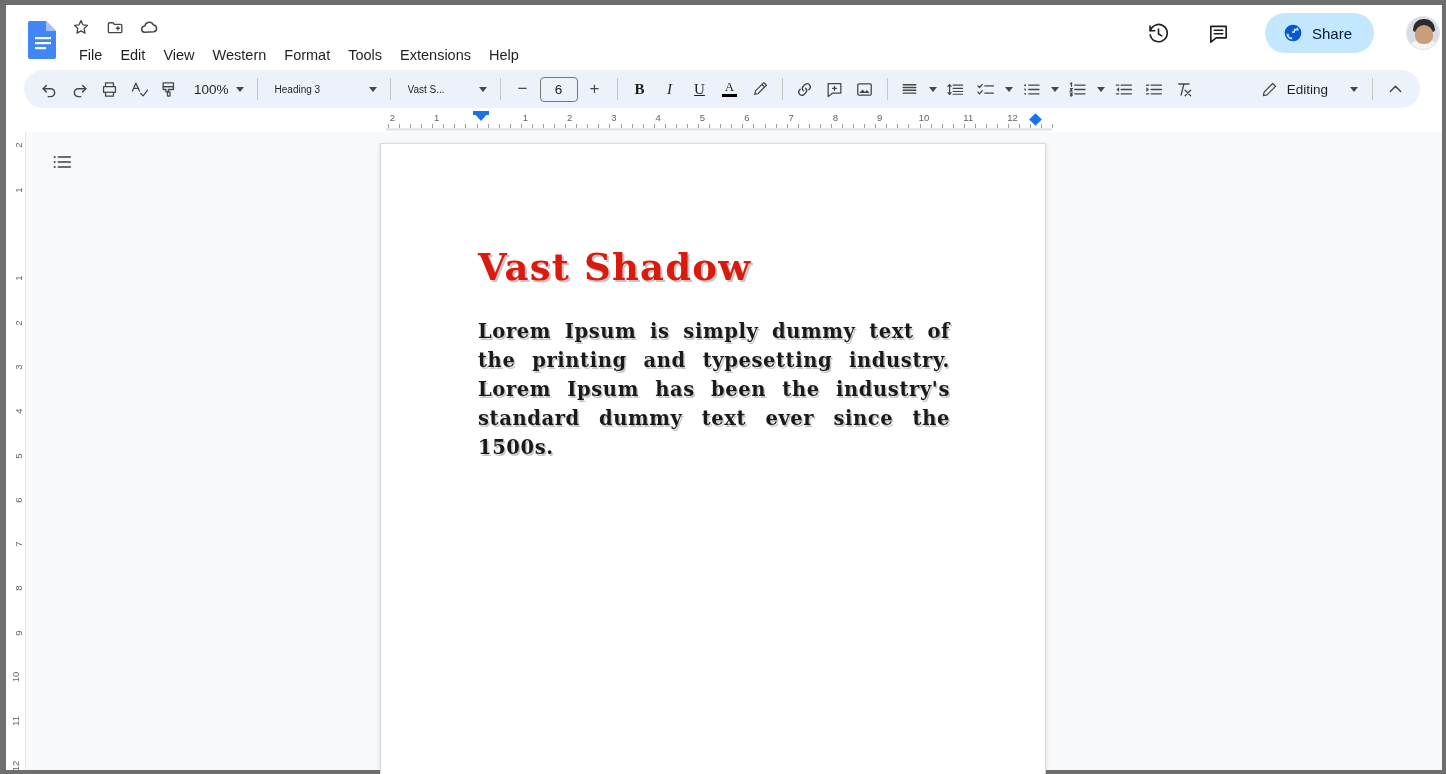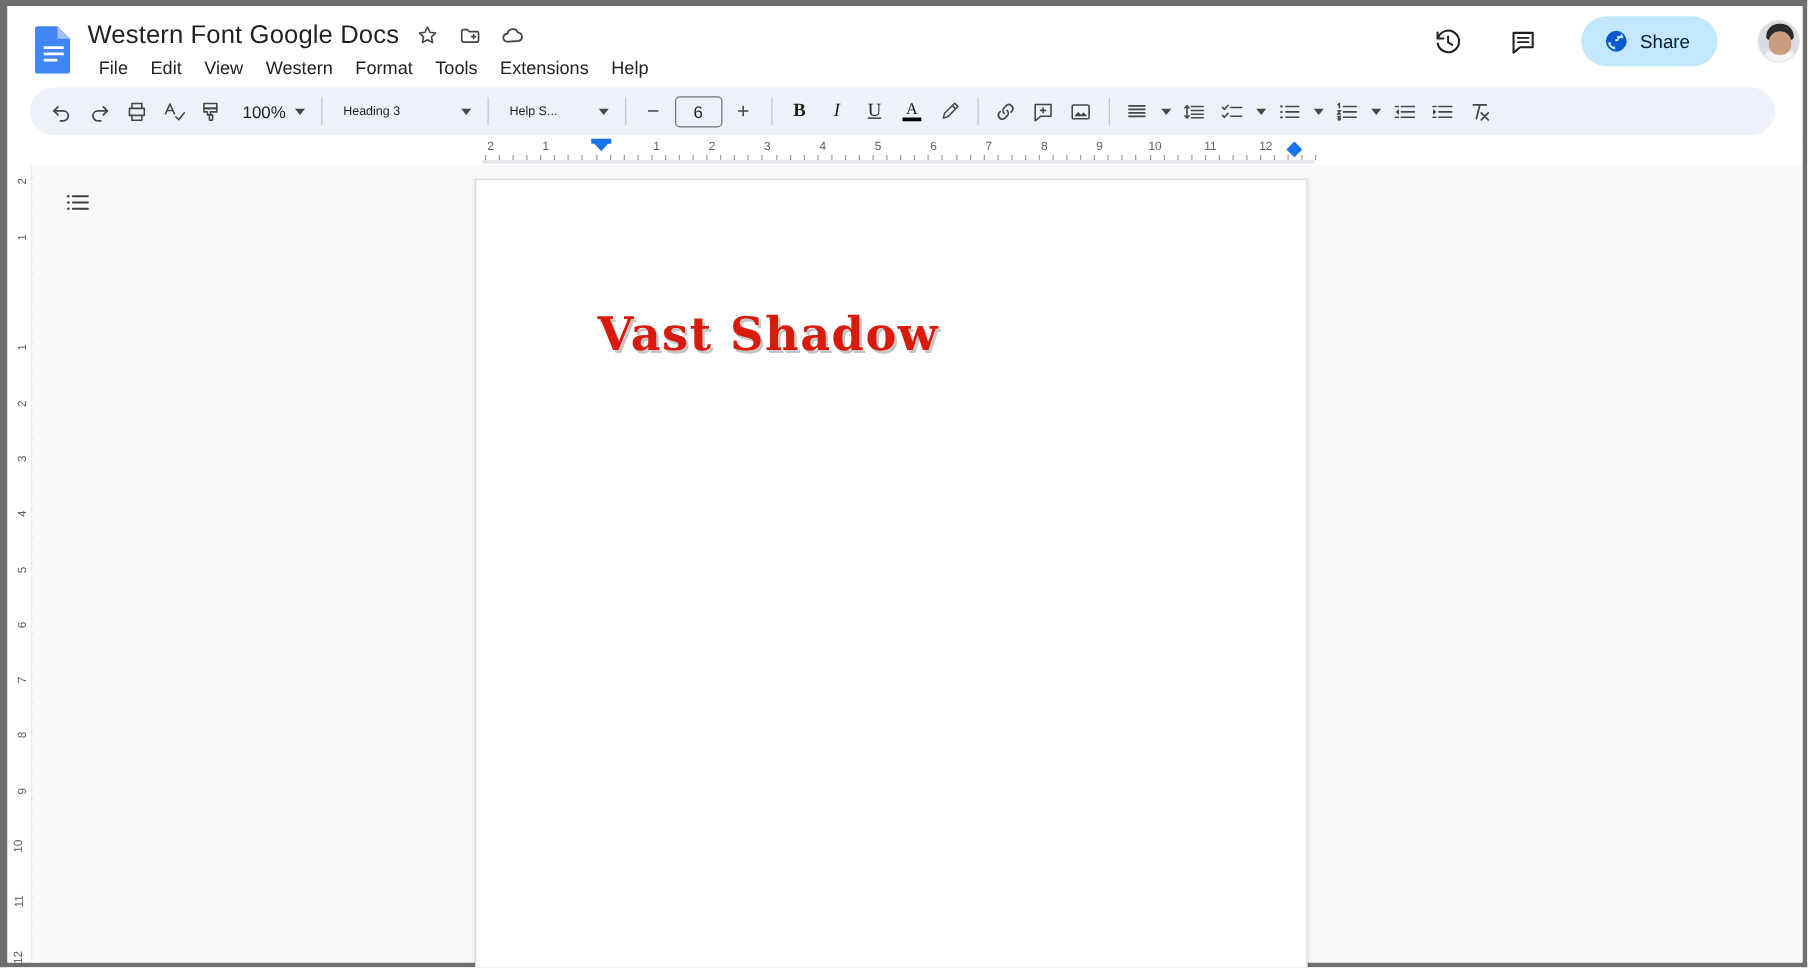--- a/index.html
+++ b/index.html
@@ -199,21 +199,20 @@
       <svg width="38" height="40" viewBox="0 0 38 40">
         <path d="M6 2 h16 l10 10 v26 a2 2 0 0 1 -2 2 h-24 a2 2 0 0 1 -2 -2 v-34 a2 2 0 0 1 2 -2 z" fill="#4285f4"></path>
         <path d="M22 2 l10 10 h-10 z" fill="#a1c2fa"></path>
         <rect x="11" y="18" width="16" height="2.2" fill="#ffffff"></rect>
         <rect x="11" y="23" width="16" height="2.2" fill="#ffffff"></rect>
         <rect x="11" y="28" width="11" height="2.2" fill="#ffffff"></rect>
       </svg>
     </div>
 
     <div class="title-row">
-      <span class="doc-title">Western Font Google Docs</span>
       <span class="title-icon">
         <svg width="18" height="18" viewBox="0 0 24 24" fill="none" stroke="#444746" stroke-width="1.7" stroke-linejoin="round">
           <path d="M12 3.5 l2.6 5.6 6.1 .7 -4.5 4.2 1.2 6.1 -5.4 -3 -5.4 3 1.2 -6.1 -4.5 -4.2 6.1 -.7z"></path>
         </svg>
       </span>
       <span class="title-icon">
         <svg width="19" height="19" viewBox="0 0 24 24" fill="none" stroke="#444746" stroke-width="1.7" stroke-linejoin="round">
           <path d="M3 7.5 a1.5 1.5 0 0 1 1.5 -1.5 h4.3 l1.7 2 h8 a1.5 1.5 0 0 1 1.5 1.5 v7.5 a1.5 1.5 0 0 1 -1.5 1.5 h-14 a1.5 1.5 0 0 1 -1.5 -1.5z"></path>
           <path d="M15 11 v4 M13 13 h4" stroke-linecap="round"></path>
         </svg>
@@ -311,21 +310,21 @@
       <div class="tb-sep"></div>
 
       <div class="tb-select style-select">
         <span class="lbl">Heading 3</span>
         <span class="caret"></span>
       </div>
 
       <div class="tb-sep"></div>
 
       <div class="tb-select font-select">
-        <span class="lbl">Help S...</span>
+        <span class="lbl">Vast S...</span>
         <span class="caret"></span>
       </div>
 
       <div class="tb-sep"></div>
 
       <div class="fontsize-group">
         <div class="tb-btn" style="font-size:17px;color:#444746;">−</div>
         <div class="fs-box">6</div>
         <div class="tb-btn" style="font-size:17px;color:#444746;">+</div>
       </div>
@@ -429,20 +428,37 @@
           <path d="M3 9 L6.5 12 l-3.5 3" fill="#444746" stroke="none"></path>
         </svg>
       </div>
       <div class="tb-btn">
         <svg width="19" height="19" viewBox="0 0 24 24" fill="none" stroke="#444746" stroke-width="1.7" stroke-linecap="round">
           <path d="M6 5 h13 M12.5 5 L9 19"></path>
           <path d="M14 13 l7 7 M21 13 l-7 7"></path>
         </svg>
       </div>
 
+      <div class="toolbar-right">
+        <div class="mode-btn">
+          <span>
+            <svg width="17" height="17" viewBox="0 0 24 24" fill="none" stroke="#444746" stroke-width="1.7" stroke-linejoin="round">
+              <path d="M16.5 3.5 l4 4 -12 12 -5.2 1.2 1.2 -5.2z"></path>
+            </svg>
+          </span>
+          <span>Editing</span>
+          <span class="caret" style="margin-left:13px;"></span>
+        </div>
+        <div class="tb-sep"></div>
+        <div class="tb-btn">
+          <svg width="19" height="19" viewBox="0 0 24 24" fill="none" stroke="#444746" stroke-width="1.9" stroke-linecap="round" stroke-linejoin="round">
+            <path d="M5.5 14.5 L12 8 l6.5 6.5"></path>
+          </svg>
+        </div>
+      </div>
 
     </div>
   </div>
 
   <div class="ruler-h">
     <div class="ruler-line"></div>
     <div class="ruler-track" id="hruler">
         <div class="rnum" style="left: 6.4px;">2</div>
         <div class="rnum" style="left: 50.7px;">1</div>
         <div class="rnum" style="left: 139.3px;">1</div>
@@ -606,18 +622,19 @@
         <circle cx="4" cy="6.5" r="1.1" fill="#3c4043" stroke="none"></circle>
         <circle cx="4" cy="12" r="1.1" fill="#3c4043" stroke="none"></circle>
         <circle cx="4" cy="17.5" r="1.1" fill="#3c4043" stroke="none"></circle>
         <path d="M8 6.5h13M8 12h13M8 17.5h13"></path>
       </svg>
     </div>
 
     <div class="page">
       <div class="page-content">
         <h1 class="doc-heading">Vast Shadow</h1>
+        <p class="doc-body">Lorem Ipsum is simply dummy text of the printing and typesetting industry. Lorem Ipsum has been the industry's standard dummy text ever since the 1500s.</p>
       </div>
     </div>
 
   </div>
 
 </div>
 
 </body></html>

